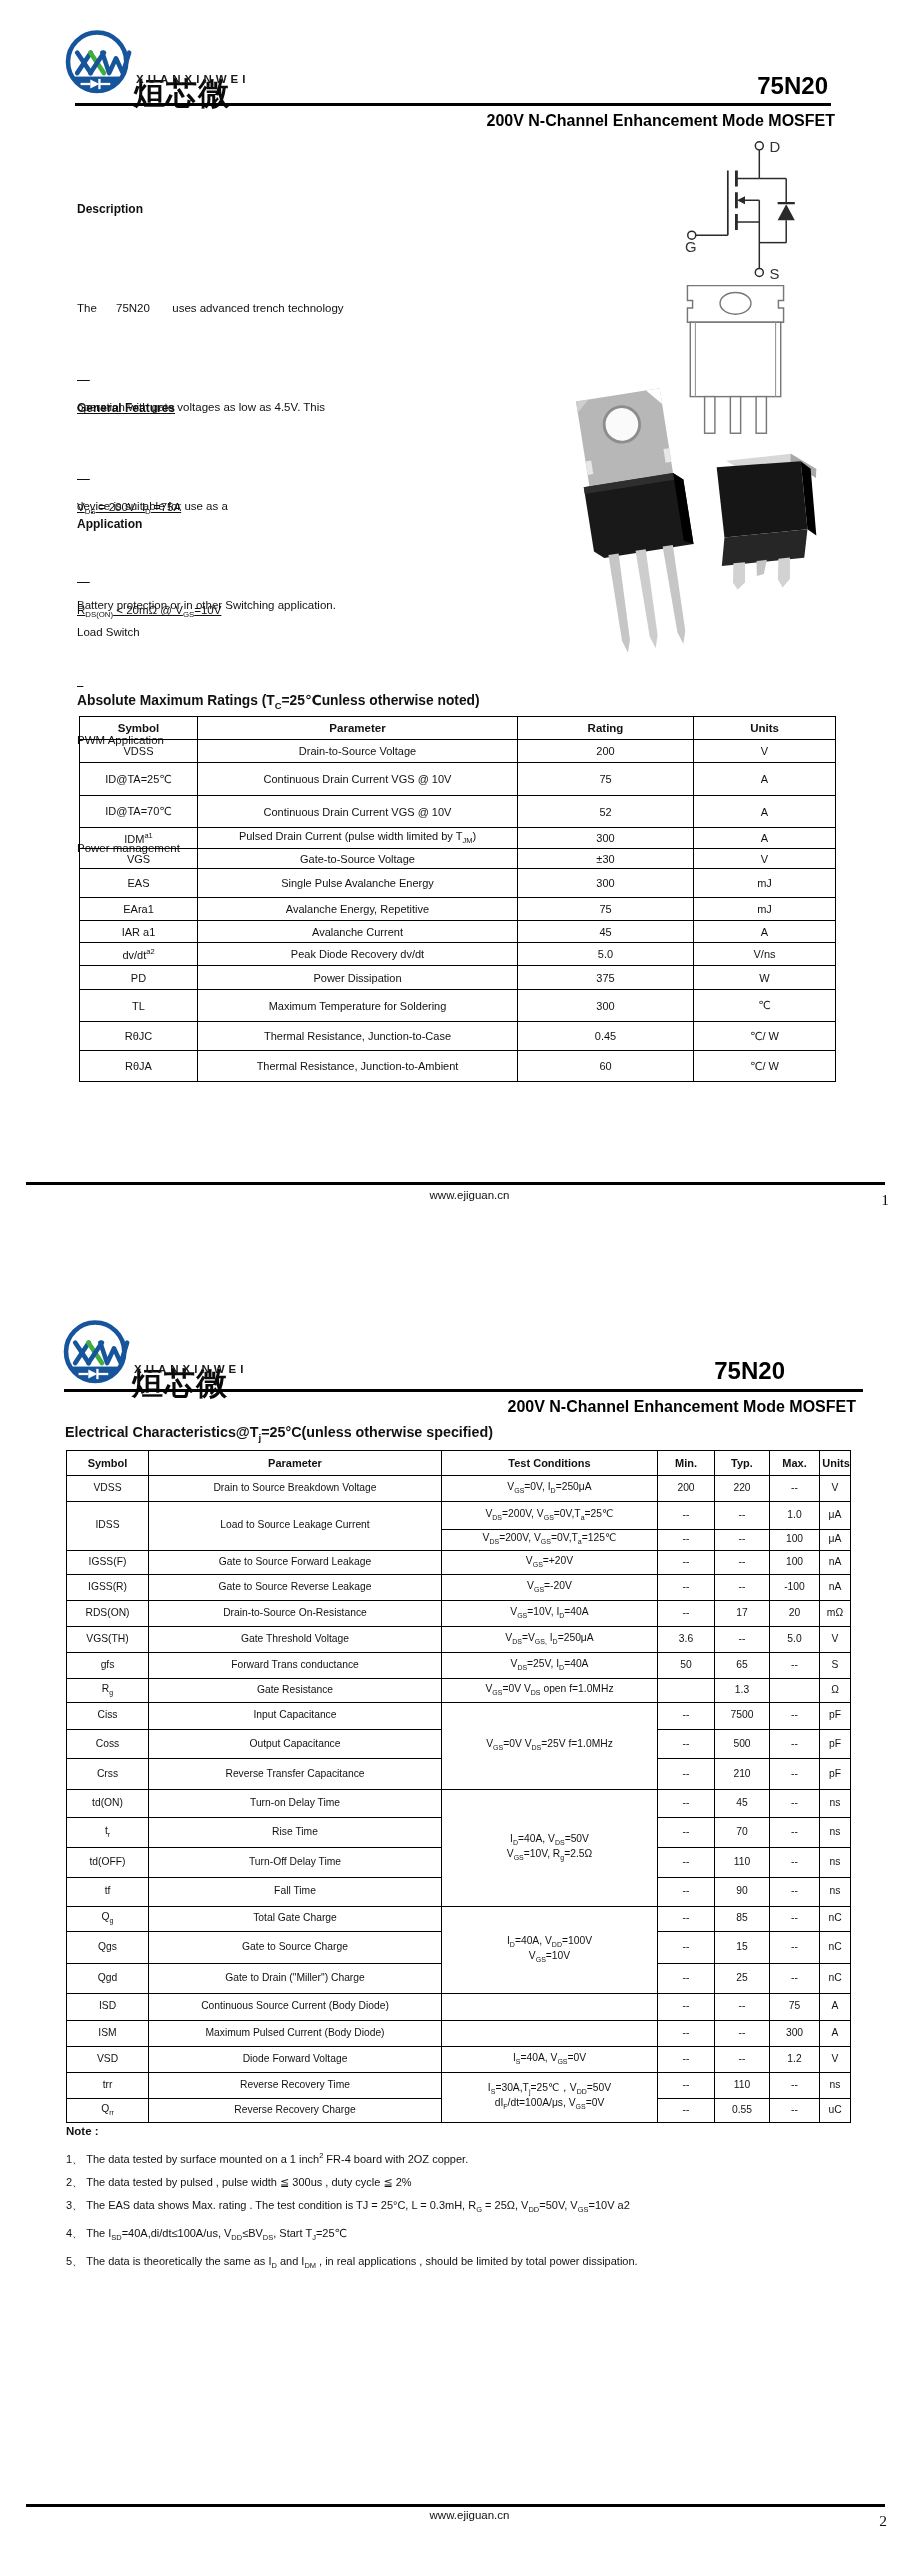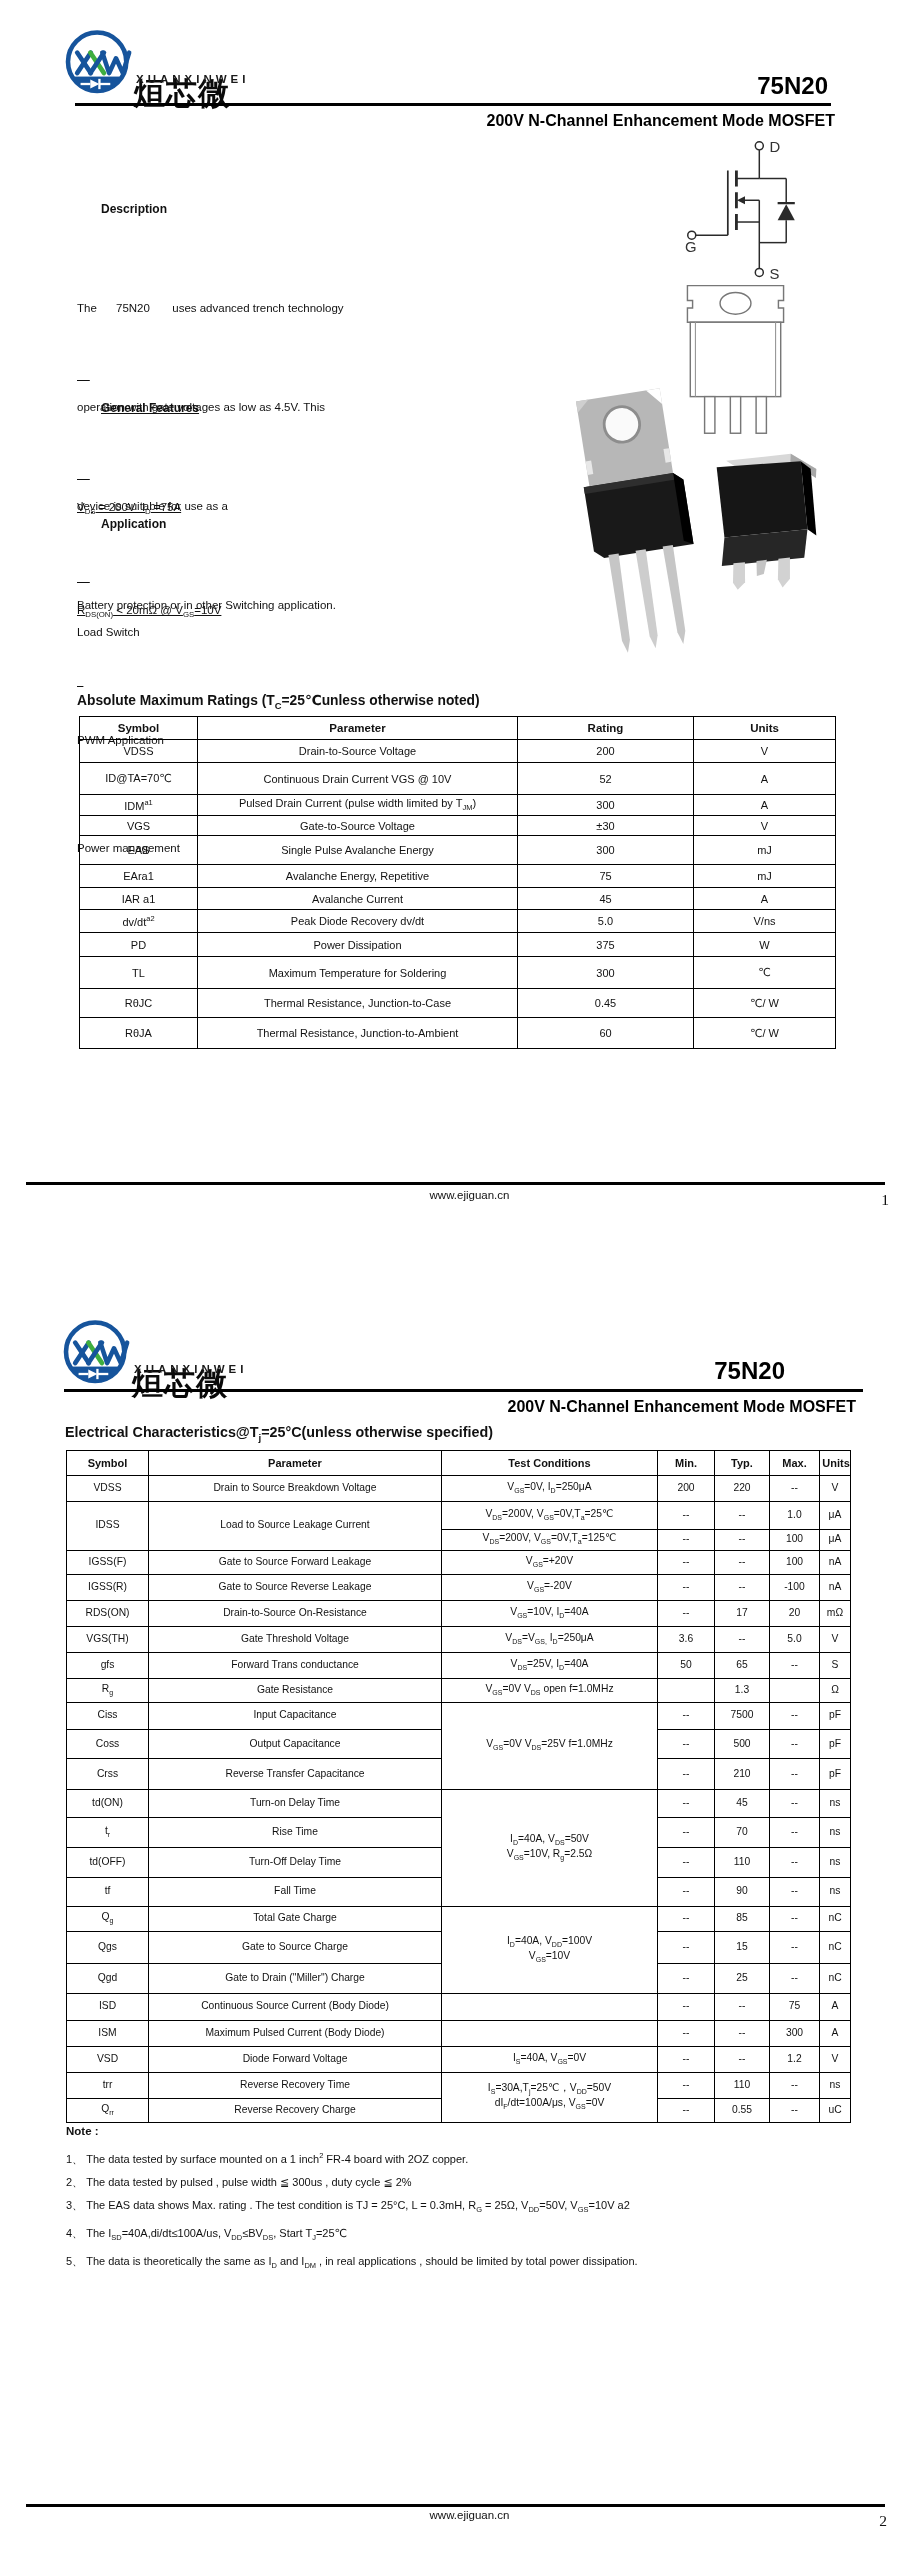--- a/index.html
+++ b/index.html
@@ -18,21 +18,21 @@
   .partnum{position:absolute;font-size:24px;font-weight:bold;color:#000;}
   #p1-part{right:83px;top:72px;}
   #p2-part{right:126px;top:1357px;}
   #p1-rule{left:75px;top:103px;width:756px;height:3.4px;}
   #p2-rule{left:64px;top:1389px;width:799px;height:3.4px;}
   .subtitle{position:absolute;font-size:16px;font-weight:bold;color:#000;}
   #p1-subtitle{right:76px;top:112px;}
   #p2-subtitle{right:55px;top:1398px;}
   
   .tblock{position:absolute;font-size:11.5px;line-height:33px;white-space:pre-wrap;}
-  .tblock .bheading{font-size:12px;font-weight:bold;margin-left:24px;}
+  .tblock .bheading{font-size:12px;font-weight:bold;}
   #p1-desc{left:77px;top:127px;}
   #p1-feat{left:77px;top:326px;text-decoration:underline;}
   #p1-app{left:77px;top:434px;line-height:36px;}
   
   #p1-absheading{left:77px;top:692px;font-size:13.8px;font-weight:bold;}
   #p2-echeading{left:65px;top:1424px;font-size:14.3px;font-weight:bold;}
   
   table{border-collapse:collapse;table-layout:fixed;}
   td,th{border:1.1px solid #000;border-top-width:1.7px;border-bottom-width:1.7px;
         text-align:center;vertical-align:middle;padding:0 2.3px;overflow:hidden;}
@@ -206,20 +206,26 @@
       <th>Parameter</th>
       <th>Rating</th>
       <th>Units</th>
     </tr>
     <tr style="height:23px">
           <td>VDSS</td>
           <td>Drain-to-Source Voltage</td>
           <td>200</td>
           <td>V</td>
         </tr>
+    <tr style="height:33px">
+          <td>ID@TA=25℃</td>
+          <td>Continuous Drain Current VGS @ 10V</td>
+          <td>75</td>
+          <td>A</td>
+        </tr>
     <tr style="height:32px">
           <td>ID@TA=70℃</td>
           <td>Continuous Drain Current VGS @ 10V</td>
           <td>52</td>
           <td>A</td>
         </tr>
     <tr style="height:21px">
           <td>IDM<sup>a1</sup></td>
           <td>Pulsed Drain Current (pulse width limited by T<sub>JM</sub>)</td>
           <td>300</td>

